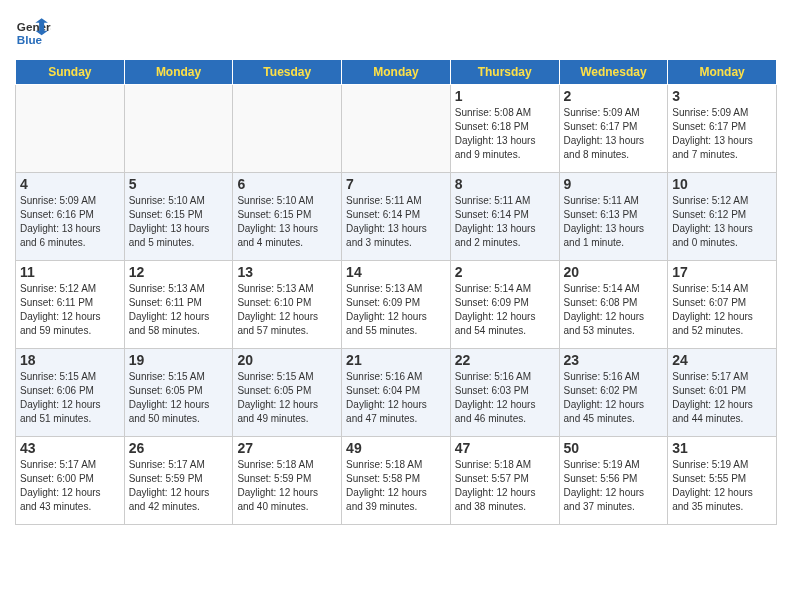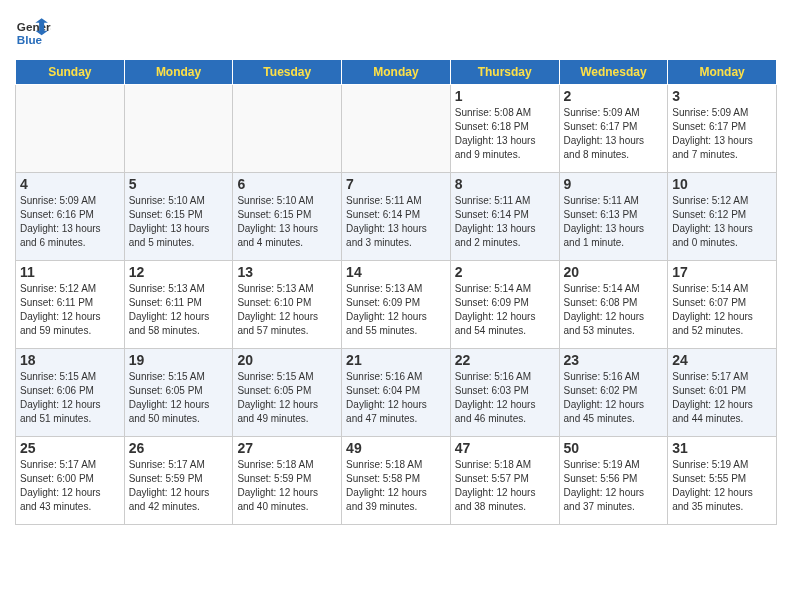--- a/index.html
+++ b/index.html
@@ -291,21 +291,21 @@
           <td class="day-cell">
             <div class="day-number">24</div>
             <div class="day-info" style="white-space: pre-line;">Sunrise: 5:17 AM
 Sunset: 6:01 PM
 Daylight: 12 hours
 and 44 minutes.</div>
           </td>
         </tr>
         <tr>
           <td class="day-cell">
-            <div class="day-number">25</div>
+            <div class="day-number">43</div>
             <div class="day-info" style="white-space: pre-line;">Sunrise: 5:17 AM
 Sunset: 6:00 PM
 Daylight: 12 hours
 and 43 minutes.</div>
           </td>
           <td class="day-cell">
             <div class="day-number">26</div>
             <div class="day-info" style="white-space: pre-line;">Sunrise: 5:17 AM
 Sunset: 5:59 PM
 Daylight: 12 hours

